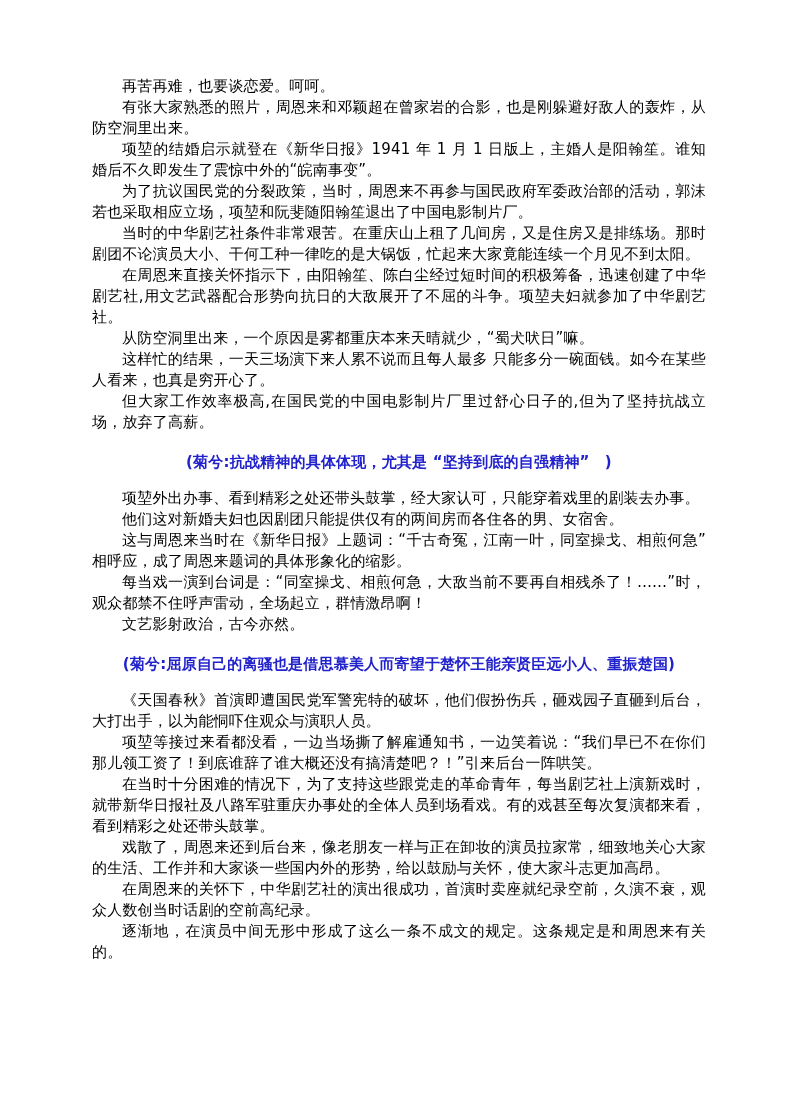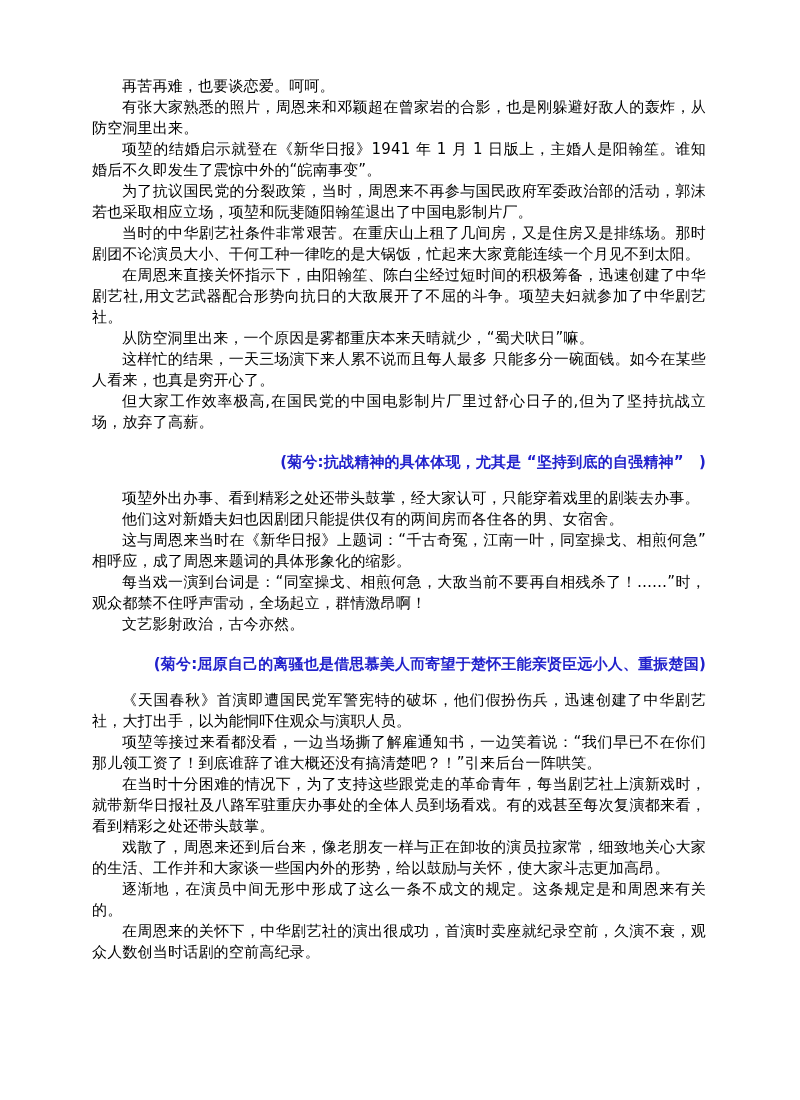--- a/index.html
+++ b/index.html
@@ -30,21 +30,21 @@
     word-break: break-all;
   }
   .doc-body p.body {
     text-indent: 2em;
   }
   .doc-body p.annotation {
     color: var(--annotation-color, #2222cc);
     font-weight: bold;
     text-indent: 0;
     margin: 19px 0 15px 0;
-    text-align: right;
+    text-align: center;
   }
 </style>
 </head>
 <body>
 
 <div class="page">
   <div class="doc-body">
       <p class="body">再苦再难，也要谈恋爱。呵呵。</p>
       <p class="body">有张大家熟悉的照片，周恩来和邓颖超在曾家岩的合影，也是刚躲避好敌人的轰炸，从防空洞里出来。</p>
       <p class="body">项堃的结婚启示就登在《新华日报》1941 年 1 月 1 日版上，主婚人是阳翰笙。谁知婚后不久即发生了震惊中外的“皖南事变”。</p>
@@ -54,20 +54,20 @@
       <p class="body">从防空洞里出来，一个原因是雾都重庆本来天晴就少，“蜀犬吠日”嘛。</p>
       <p class="body">这样忙的结果，一天三场演下来人累不说而且每人最多 只能多分一碗面钱。如今在某些人看来，也真是穷开心了。</p>
       <p class="body">但大家工作效率极高,在国民党的中国电影制片厂里过舒心日子的,但为了坚持抗战立场，放弃了高薪。</p>
       <p class="annotation">(菊兮:抗战精神的具体体现，尤其是 “坚持到底的自强精神”　)</p>
       <p class="body">项堃外出办事、看到精彩之处还带头鼓掌，经大家认可，只能穿着戏里的剧装去办事。</p>
       <p class="body">他们这对新婚夫妇也因剧团只能提供仅有的两间房而各住各的男、女宿舍。</p>
       <p class="body">这与周恩来当时在《新华日报》上题词：“千古奇冤，江南一叶，同室操戈、相煎何急”相呼应，成了周恩来题词的具体形象化的缩影。</p>
       <p class="body">每当戏一演到台词是：“同室操戈、相煎何急，大敌当前不要再自相残杀了！……”时，观众都禁不住呼声雷动，全场起立，群情激昂啊！</p>
       <p class="body">文艺影射政治，古今亦然。</p>
       <p class="annotation">(菊兮:屈原自己的离骚也是借思慕美人而寄望于楚怀王能亲贤臣远小人、重振楚国)</p>
-      <p class="body">《天国春秋》首演即遭国民党军警宪特的破坏，他们假扮伤兵，迅速创建了中华剧艺社，大打出手，以为能恫吓住观众与演职人员。</p>
+      <p class="body">《天国春秋》首演即遭国民党军警宪特的破坏，他们假扮伤兵，砸戏园子直砸到后台，大打出手，以为能恫吓住观众与演职人员。</p>
       <p class="body">项堃等接过来看都没看，一边当场撕了解雇通知书，一边笑着说：“我们早已不在你们那儿领工资了！到底谁辞了谁大概还没有搞清楚吧？！”引来后台一阵哄笑。</p>
       <p class="body">在当时十分困难的情况下，为了支持这些跟党走的革命青年，每当剧艺社上演新戏时，就带新华日报社及八路军驻重庆办事处的全体人员到场看戏。有的戏甚至每次复演都来看，看到精彩之处还带头鼓掌。</p>
       <p class="body">戏散了，周恩来还到后台来，像老朋友一样与正在卸妆的演员拉家常，细致地关心大家的生活、工作并和大家谈一些国内外的形势，给以鼓励与关怀，使大家斗志更加高昂。</p>
+      <p class="body">在周恩来的关怀下，中华剧艺社的演出很成功，首演时卖座就纪录空前，久演不衰，观众人数创当时话剧的空前高纪录。</p>
       <p class="body">逐渐地，在演员中间无形中形成了这么一条不成文的规定。这条规定是和周恩来有关的。</p>
-      <p class="body">在周恩来的关怀下，中华剧艺社的演出很成功，首演时卖座就纪录空前，久演不衰，观众人数创当时话剧的空前高纪录。</p>
     </div>
 </div>
 
 </body></html>

